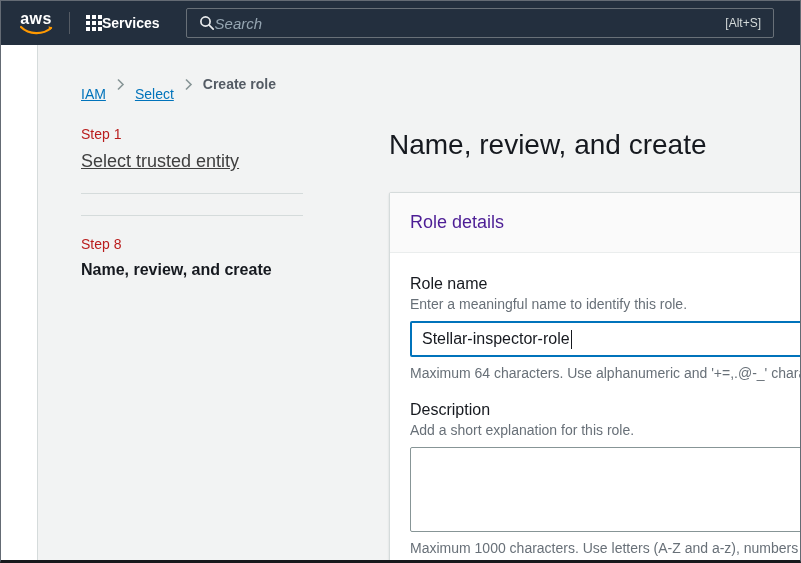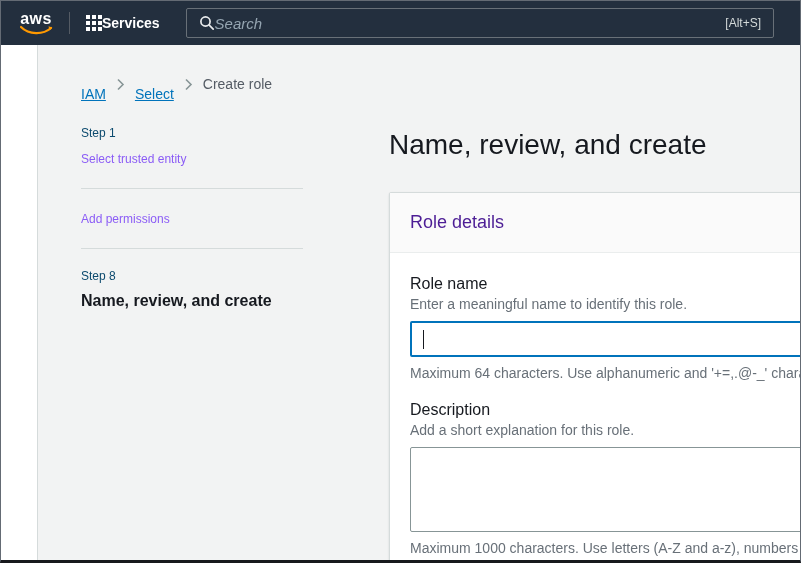--- a/index.html
+++ b/index.html
@@ -39,29 +39,29 @@
   .search-placeholder { color: #95a5b1; font-style: italic; font-size: 15px; flex: 1; }
   .search-shortcut { color: #d4dada; font-size: 12px; }
 
   
   .app { display: flex; height: 516px; background: #f2f3f3; }
   .collapsed-nav { width: 37px; background: #ffffff; border-right: 1px solid #d5dbdb; flex: none; }
   .content { flex: 1; padding: 21px 0 0 43px; overflow: visible; }
 
   .breadcrumb { display: flex; align-items: center; gap: 10px; font-size: 14px; }
   .crumb-link { color: #0073bb; text-decoration: underline; cursor: pointer; margin-top: 20px; }
-  .crumb-current { color: #545b64; font-weight: normal; }
+  .crumb-current { color: #545b64; font-weight: bold; }
   .crumb-sep { display: flex; align-items: center; }
 
   .layout { display: flex; align-items: flex-start; margin-top: 24px; }
 
   
   .steps { width: 222px; flex: none; margin-right: 86px; }
-  .step-label { color: #0c4a6e; font-size: 12px; margin-bottom: 9px; }
-  .step-link { color: #8b5cf6; font-size: 12px; cursor: pointer; display: inline-block; }
+  .step-label { color: #b91c1c; font-size: 14px; margin-bottom: 9px; }
+  .step-link { color: #404040; font-size: 18px; text-decoration: underline; cursor: pointer; display: inline-block; }
   .step-current { color: #16191f; font-size: 16px; font-weight: bold; }
   .step-divider { border: none; border-top: 1px solid #d5dbdb; margin: 21px 0 20px 0; }
 
   
   .main { width: 580px; flex: none; }
   .page-title { font-size: 28px; font-weight: normal; color: #16191f; margin: 2px 0 30px 0; line-height: 34px; }
 
   .card {
     background: #ffffff;
     border: 1px solid #d5dbdb;
@@ -162,21 +162,20 @@
 
       <div class="layout">
 
         <div class="steps">
           <div>
             <div class="step-label">Step 1</div>
             <span class="step-link">Select trusted entity</span>
           </div>
           <hr class="step-divider">
           <div>
-            <span class="step-link">Add permissions</span>
           </div>
           <hr class="step-divider">
           <div>
             <div class="step-label">Step 8</div>
             <span class="step-current">Name, review, and create</span>
           </div>
         </div>
 
         <div class="main">
           <h1 class="page-title">Name, review, and create</h1>
@@ -184,20 +183,21 @@
           <div class="card">
             <div class="card-header">
               <span class="card-title">Role details</span>
             </div>
             <div class="card-body">
 
               <div class="field">
                 <div class="field-label">Role name</div>
                 <div class="field-desc">Enter a meaningful name to identify this role.</div>
                 <div class="text-input">
+                  <span>Stellar-inspector-role</span>
                   <span class="caret"></span>
                 </div>
                 <div class="field-constraint">Maximum 64 characters. Use alphanumeric and '+=,.@-_' characters.</div>
               </div>
 
               <div class="field">
                 <div class="field-label">Description</div>
                 <div class="field-desc">Add a short explanation for this role.</div>
                 <textarea class="textarea" value="" style=""></textarea>
                 <div class="field-constraint">Maximum 1000 characters. Use letters (A-Z and a-z), numbers (0-9), or hyphens (-).</div>

